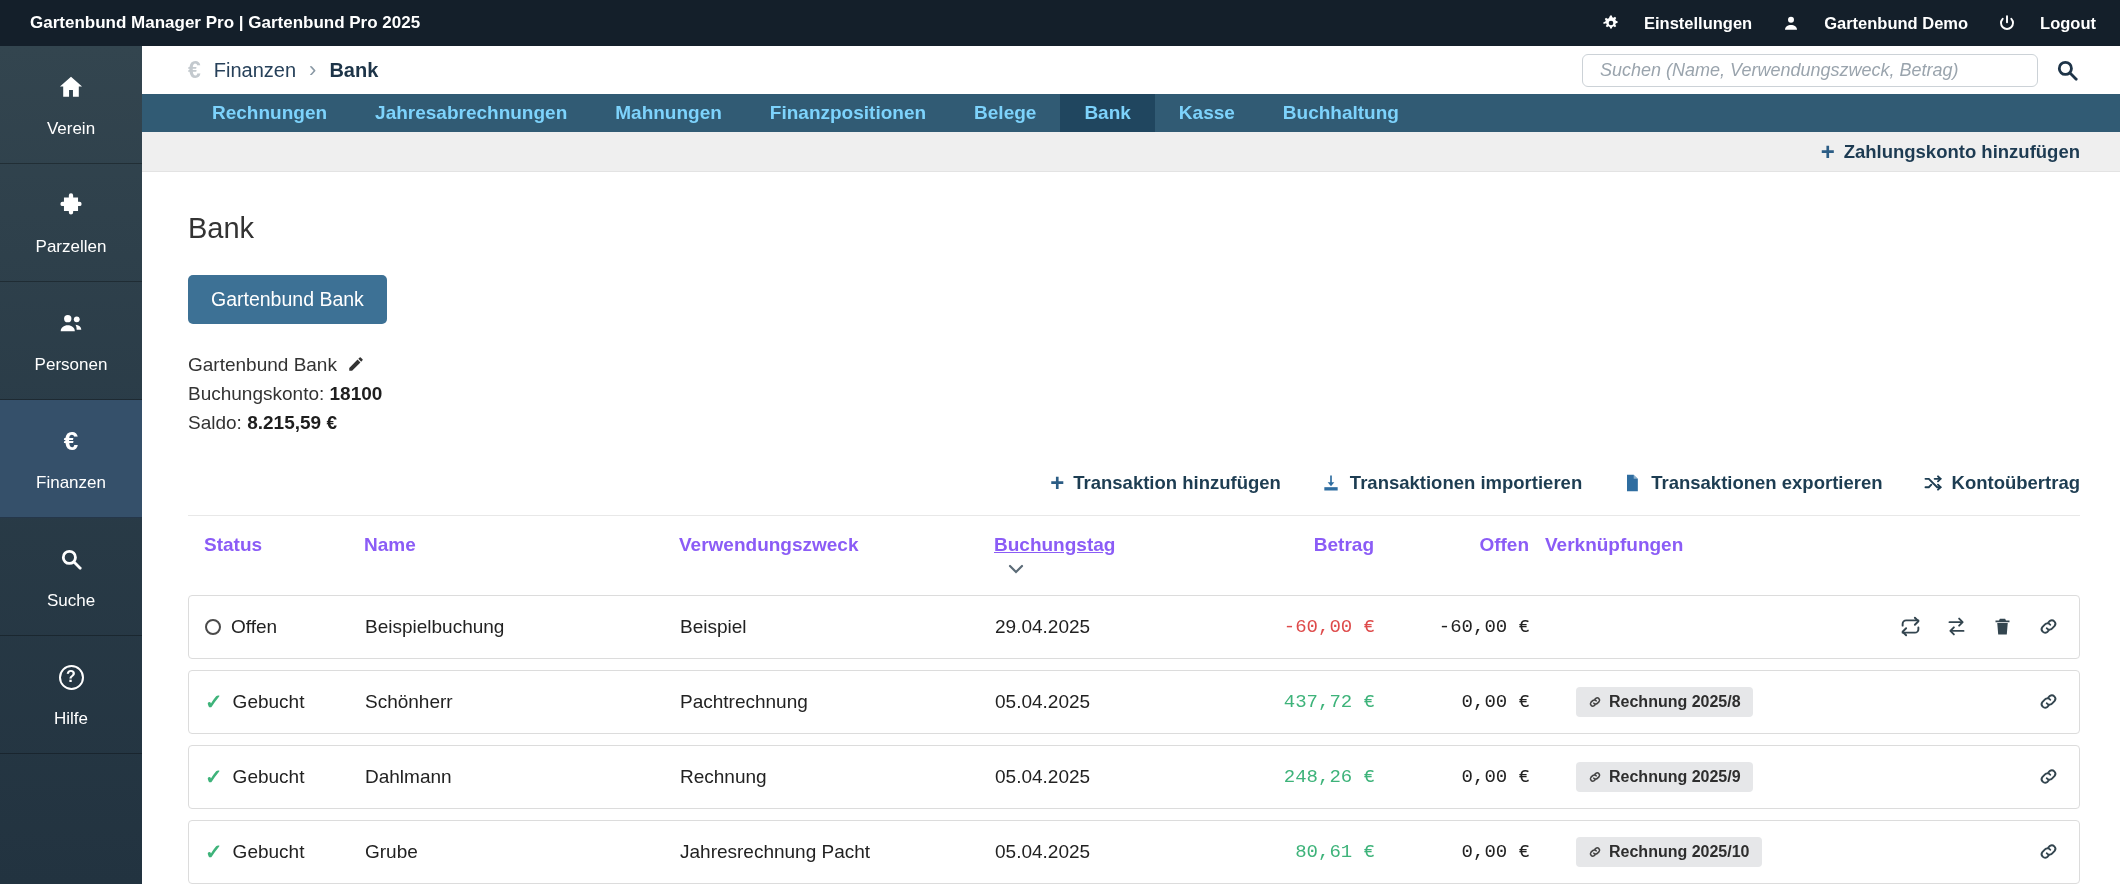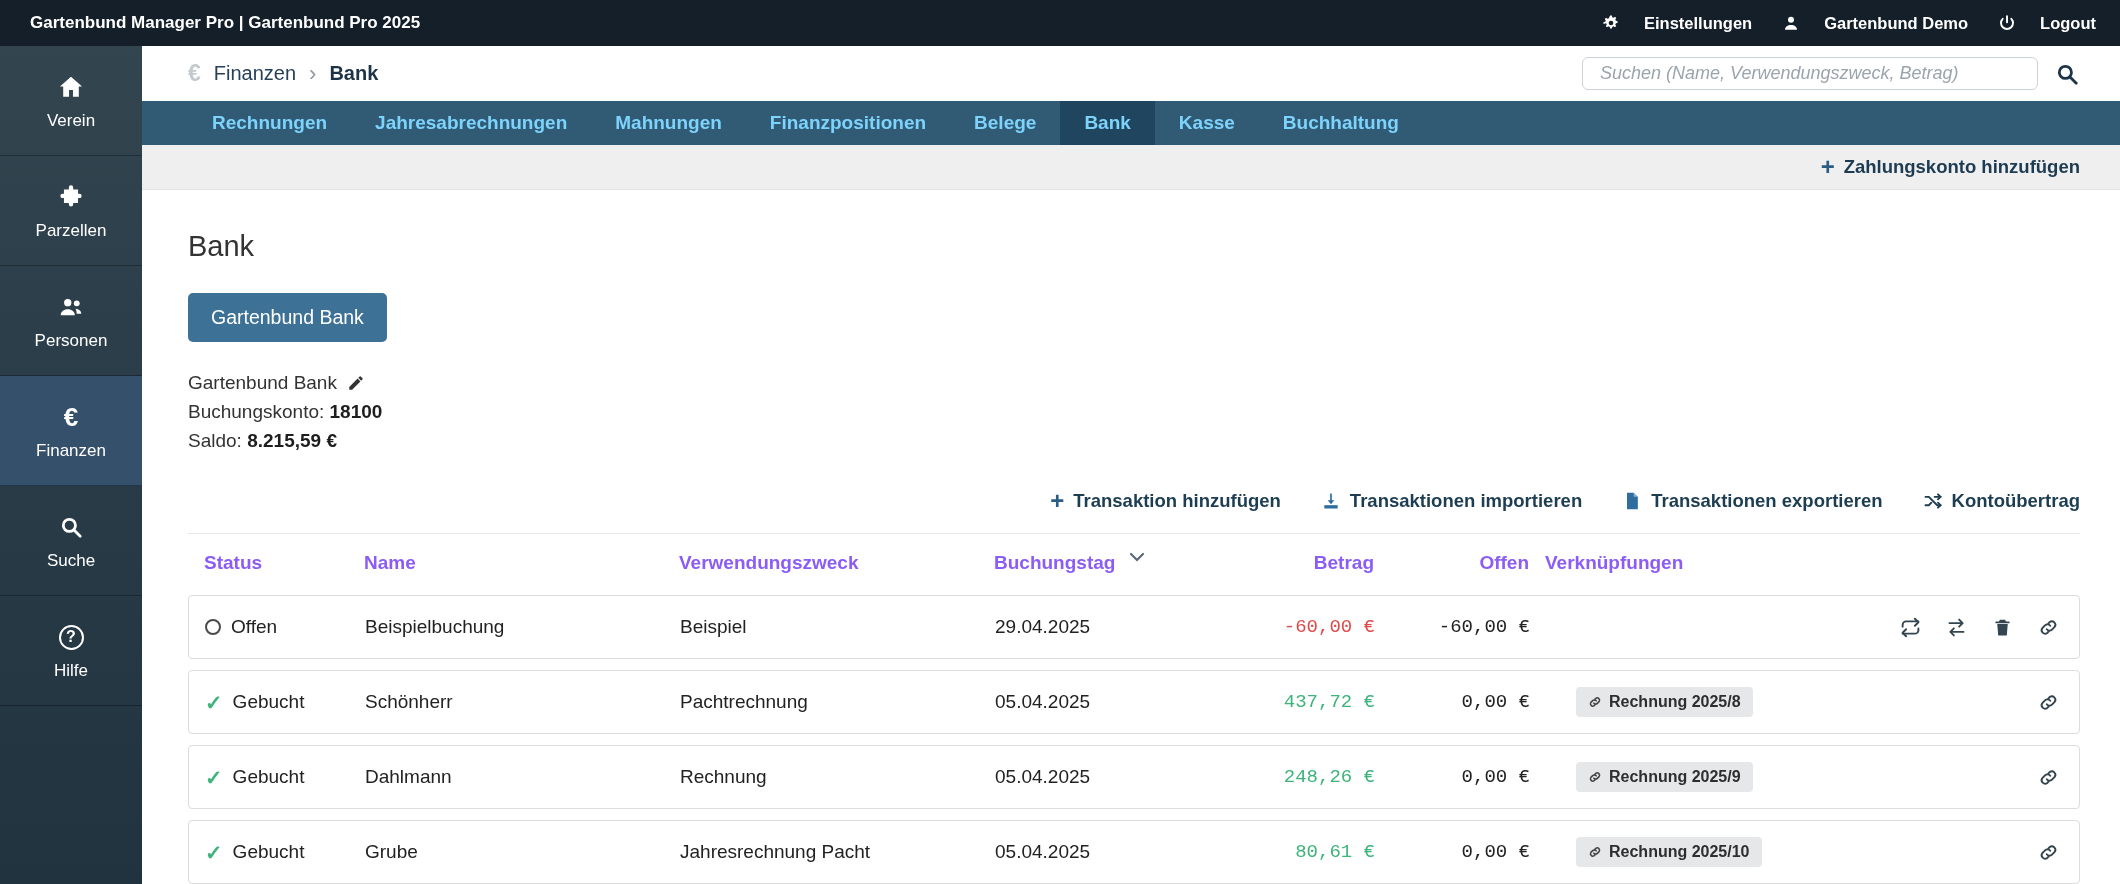--- a/index.html
+++ b/index.html
@@ -24,21 +24,21 @@
   
   .app{ display:flex; height:838px; }
 
   
   .sidebar{
     width:142px; flex:0 0 142px;
     background:linear-gradient(180deg,#33454f 0%, #2a3c48 45%, #223340 100%);
     display:flex; flex-direction:column;
   }
   .side-item{
-    display:flex; flex-direction:column; align-items:center; gap:10px;
+    display:flex; flex-direction:column; align-items:center; gap:18px;
     padding:27px 6px 24px; color:#fff; font-size:17px;
     border-bottom:1px solid rgba(0,0,0,.30); cursor:pointer;
   }
   .side-item.active{ background:#35506a; }
   .side-icon{ width:28px; height:28px; display:flex; align-items:center; justify-content:center; }
   .side-icon svg{ width:26px; height:26px; }
   .euro-glyph{ font-size:26px; font-weight:700; line-height:1; }
   .help-circle{
     width:25px; height:25px; border-radius:50%; border:2.5px solid #fff;
     display:flex; align-items:center; justify-content:center;
@@ -123,21 +123,21 @@
     display:grid;
     grid-template-columns:160px 315px 315px 230px 172px 155px 1fr 200px;
     align-items:center;
   }
   .tbl-head{
     border-top:1px solid #e8e8e8; padding:18px 0 10px;
     font-size:19px; font-weight:700; color:#8b5cf6; align-items:start;
   }
   .th{ padding-left:16px; }
   .th-right{ text-align:right; padding-right:6px; }
-  .th-date{ display:flex; flex-direction:row; gap:0; padding-left:16px; cursor:pointer; }
+  .th-date{ display:flex; flex-direction:column; gap:8px; padding-left:16px; cursor:pointer;text-decoration:underline; }
   .sort-chev{ color:#5b6b77; margin-left:14px; }
   .sort-chev svg{ width:16px; height:10px; }
 
   .tbl-row{
     min-height:64px; border:1px solid #dcdcdc; border-radius:4px;
     margin-top:11px; font-size:19px; color:#222; background:#fff;
   }
   .cell{ padding-left:16px; }
   .cell-right{ text-align:right; padding-right:6px;font-family:Liberation Mono, monospace; }
   .status-cell{ display:flex; align-items:center; gap:10px; padding-left:16px; }

